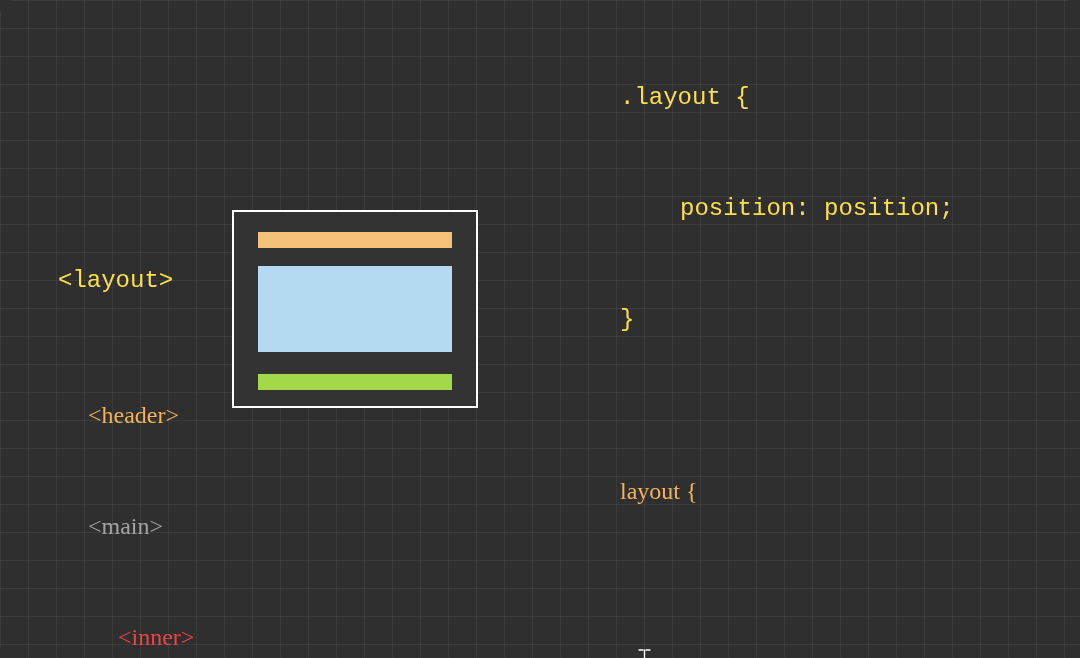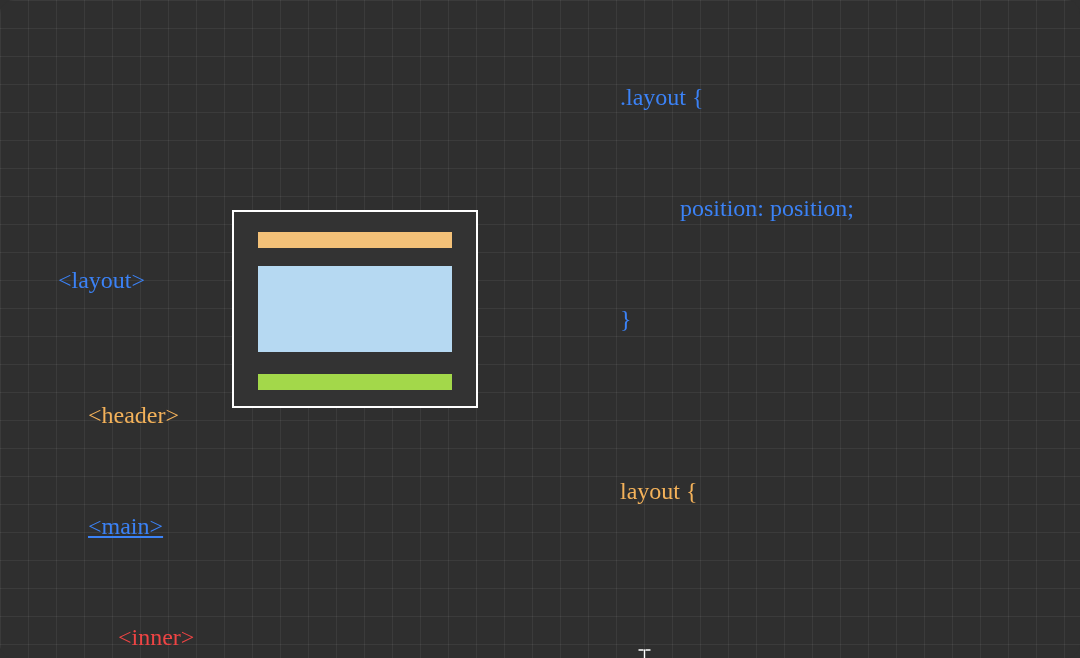--- a/index.html
+++ b/index.html
@@ -10,23 +10,23 @@
       linear-gradient(to right, rgba(255,255,255,0.06) 1px, transparent 1px),
       linear-gradient(to bottom, rgba(255,255,255,0.06) 1px, transparent 1px);
     background-size:28px 28px;
   }
   .col{position:absolute;color:#fff;font-size:24px;line-height:37px;white-space:pre;}
   .html-col{left:58px;top:188px;}
   .css-col{left:620px;top:5px;}
   .indent1{padding-left:30px;}
   .indent2{padding-left:60px;}
   
-  .tk-white{color:#3b82f6;}
+  .tk-white{color:#fde047;font-family:Liberation Mono, monospace;}
   .tk-orange{color:#f4b25a;margin-top:24px;}
-  .tk-blue{color:#3b82f6;text-decoration:underline;}
+  .tk-blue{color:#a3a3a3;}
   .tk-teal{color:#ef4444;}
   
   .preview{position:absolute;left:232px;top:210px;width:246px;height:198px;border:2px solid #fff;background:#333;box-sizing:border-box;}
   .preview-inner{position:absolute;left:24px;right:24px;top:20px;bottom:16px;}
   .pv-header{position:absolute;left:0;right:0;top:0;height:16px;background:#f4c178;}
   .pv-main{position:absolute;left:0;right:0;top:34px;height:86px;background:#b6d9f2;}
   .pv-footer{position:absolute;left:0;right:0;bottom:0;height:16px;background:#a3d84a;}
   
   .caret{position:absolute;left:637px;top:648px;width:15px;height:14px;}
   .caret svg{display:block;}

